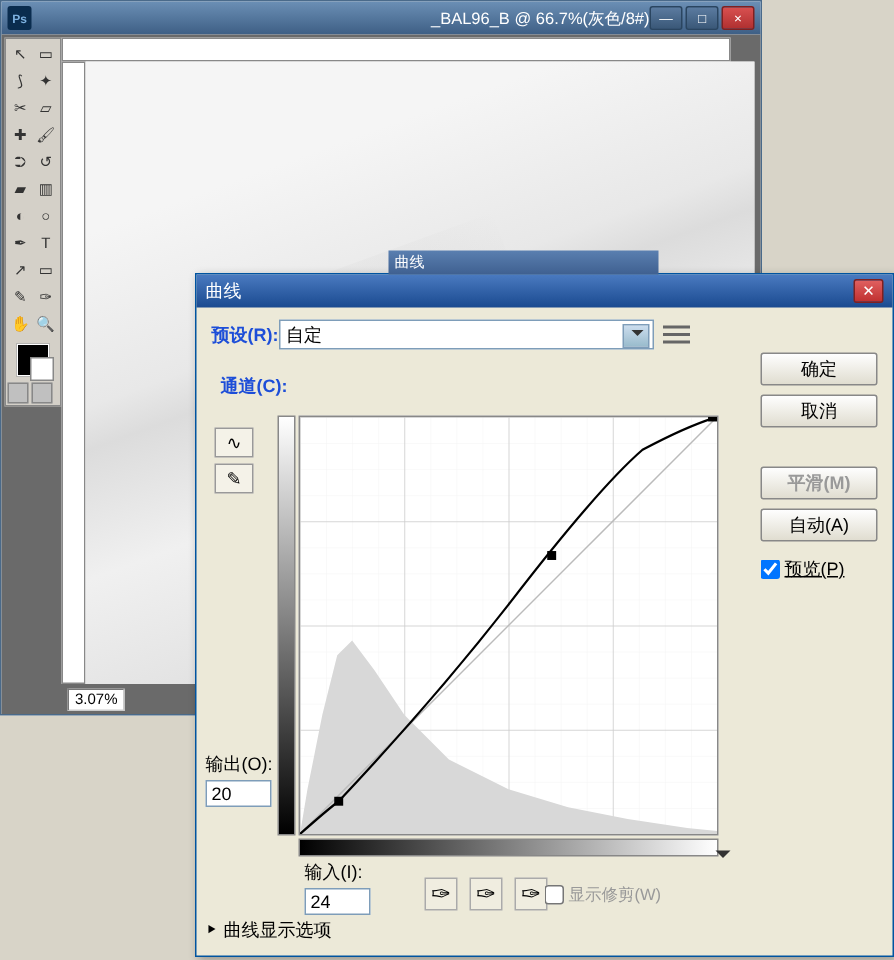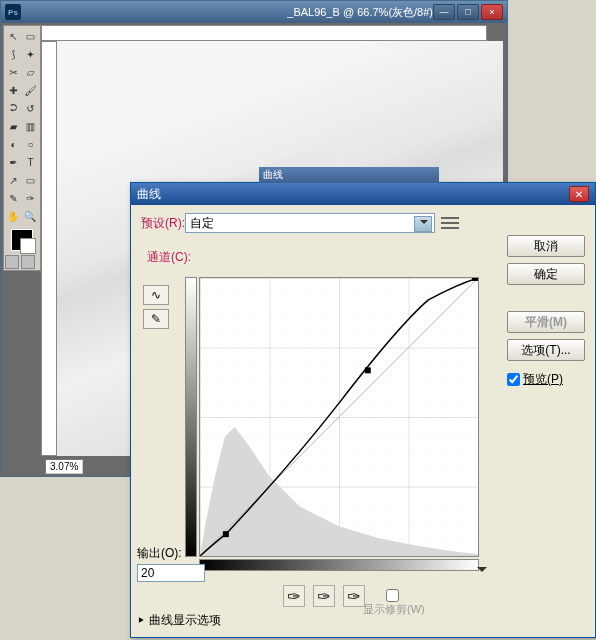--- a/index.html
+++ b/index.html
@@ -33,21 +33,21 @@
 
 
 .curves-dialog { position: absolute; left: 130px; top: 182px; width: 466px; height: 456px; background: #ece9d8; border: 1px solid #0054a0; box-shadow: 2px 2px 6px rgba(0,0,0,.3); }
 .dlg-inner-title { position: absolute; left: 128px; top: -16px; width: 180px; height: 16px; background: linear-gradient(#5a7fb0, #3f6090); color: #fff; font-size: 10px; padding: 1px 4px; }
 .dlg-titlebar { height: 22px; background: linear-gradient(#4a7ac0, #1a4a90); display: flex; align-items: center; padding: 0 6px; color: #fff; font-size: 12px; }
 .dlg-title { flex: 1; }
 .dlg-close { width: 20px; height: 16px; background: linear-gradient(#e06060, #c03030); border: 1px solid #802020; border-radius: 2px; color: #fff; font-size: 10px; display: flex; align-items: center; justify-content: center; cursor: pointer; }
 .dlg-body { padding: 8px 10px; height: calc(100% - 22px); position: relative; }
 
 .row { display: flex; align-items: center; margin-bottom: 6px; font-size: 12px; }
-.row label { color: #be185d; }
+.row label { color: #1d4ed8; font-weight: bold; }
 .combo { flex: 1; height: 20px; border: 1px solid #7e9db9; background: #fff; display: flex; align-items: center; padding: 0 4px; font-size: 12px; position: relative; }
 .combo::after { content: ""; position: absolute; right: 2px; top: 2px; width: 16px; height: 14px; background: linear-gradient(#cde, #9bc); border: 1px solid #7e9db9; }
 .combo-arrow { position: absolute; right: 6px; top: 6px; border: 4px solid transparent; border-top-color: #333; z-index: 1; }
 .menu-btn { width: 18px; height: 14px; margin-left: 6px; display: flex; flex-direction: column; justify-content: space-around; cursor: pointer; }
 .menu-btn span { height: 2px; background: #666; }
 
 .preset-row .combo { max-width: 250px; }
 .channel-row { margin-left: 6px; margin-top: 16px; }
 .channel-row .combo { max-width: 110px; }
 
@@ -57,27 +57,27 @@
 .curve-graph-wrap { position: absolute; left: 68px; top: 72px; width: 280px; height: 280px; }
 .curve-graph { width: 100%; height: 100%; border: 1px solid #888; background: #fff; position: relative; }
 .grad-v { position: absolute; left: -14px; top: 0; width: 12px; height: 100%; background: linear-gradient(#fff, #000); border: 1px solid #888; }
 .grad-h { position: absolute; left: 0; bottom: -14px; width: 100%; height: 12px; background: linear-gradient(90deg, #000, #fff); border: 1px solid #888; }
 .expand-handle { position: absolute; right: -8px; bottom: -20px; width: 0; height: 0; border: 5px solid transparent; border-top-color: #333; cursor: pointer; }
 
 .watermark { position: absolute; left: 76px; top: 88px; font-size: 28px; font-weight: bold; color: #4a4ad0; letter-spacing: 2px; font-family: monospace; pointer-events: none; }
 
 .io-group { position: absolute; left: 0; top: 280px; font-size: 12px; }
 .io-group label { display: block; margin-bottom: 2px; }
-.io-input { width: 68px; height: 18px; border: 1px solid #7e9db9; padding: 0 3px; font-size: 12px; }
-.output-group { left: 6px; top: 296px; margin-top: 44px; }
+.io-input { width: 44px; height: 18px; border: 1px solid #7e9db9; padding: 0 3px; font-size: 12px; }
+.output-group { left: 6px; top: 296px; }
 .input-group { left: 72px; top: 368px; }
 
 .eyedroppers { position: absolute; left: 152px; top: 380px; display: flex; gap: 8px; }
 .eyedrop { width: 22px; height: 22px; border: 1px solid #aaa; background: #f0ede0; display: flex; align-items: center; justify-content: center; cursor: pointer; }
-.clip-check { position: absolute; left: 232px; top: 384px; display: flex; font-size: 11px; color: #999; flex-direction: column; }
+.clip-check { position: absolute; left: 232px; top: 384px; display: flex; font-size: 11px; color: #999; }
 .clip-check input { margin-right: 3px; }
 
 .display-opts { position: absolute; left: 6px; bottom: 8px; display: flex; align-items: center; font-size: 12px; cursor: pointer; }
 .chevron { display: inline-block; margin-right: 4px; font-size: 10px; }
 
 .side-buttons { position: absolute; right: 10px; top: 30px; width: 78px; display: flex; flex-direction: column; gap: 6px; }
 .btn { height: 22px; border: 1px solid #888; background: linear-gradient(#fefefe, #e0ddd0); font-size: 12px; display: flex; align-items: center; justify-content: center; cursor: pointer; border-radius: 2px; }
 .btn.disabled { color: #999; font-weight: bold; }
 .preview-check { display: flex; align-items: center; font-size: 12px; margin-top: 4px; text-decoration: underline; }
 .preview-check input { margin-right: 3px; }
@@ -215,41 +215,45 @@
       </div>
       <div class="grad-h"></div>
       <div class="expand-handle"></div>
     </div>
 
 
     <div class="io-group output-group">
       <label>输出(O):</label>
       <input class="io-input" value="20" style="">
     </div>
+    <div class="io-group input-group">
+      <label>输入(I):</label>
+      <input class="io-input" value="24" style="">
+    </div>
 
     <div class="eyedroppers">
       <div class="eyedrop">✑</div>
       <div class="eyedrop">✑</div>
       <div class="eyedrop">✑</div>
     </div>
     <label class="clip-check">
       <input type="checkbox" style="">
       <span>显示修剪(W)</span>
     </label>
 
     <div class="display-opts">
       <span class="chevron">⯈</span>
       <span>曲线显示选项</span>
     </div>
 
     <div class="side-buttons">
+      <div class="btn">确定</div>
       <div class="btn">取消</div>
-      <div class="btn">确定</div>
       <div style="height:14px"></div>
       <div class="btn disabled">平滑(M)</div>
-      <div class="btn">选项(T)...</div>
+      <div class="btn">自动(A)</div>
       <label class="preview-check">
         <input type="checkbox" checked="" style="">
         <span>预览(P)</span>
       </label>
     </div>
   </div>
 </div>
 
 </body></html>

